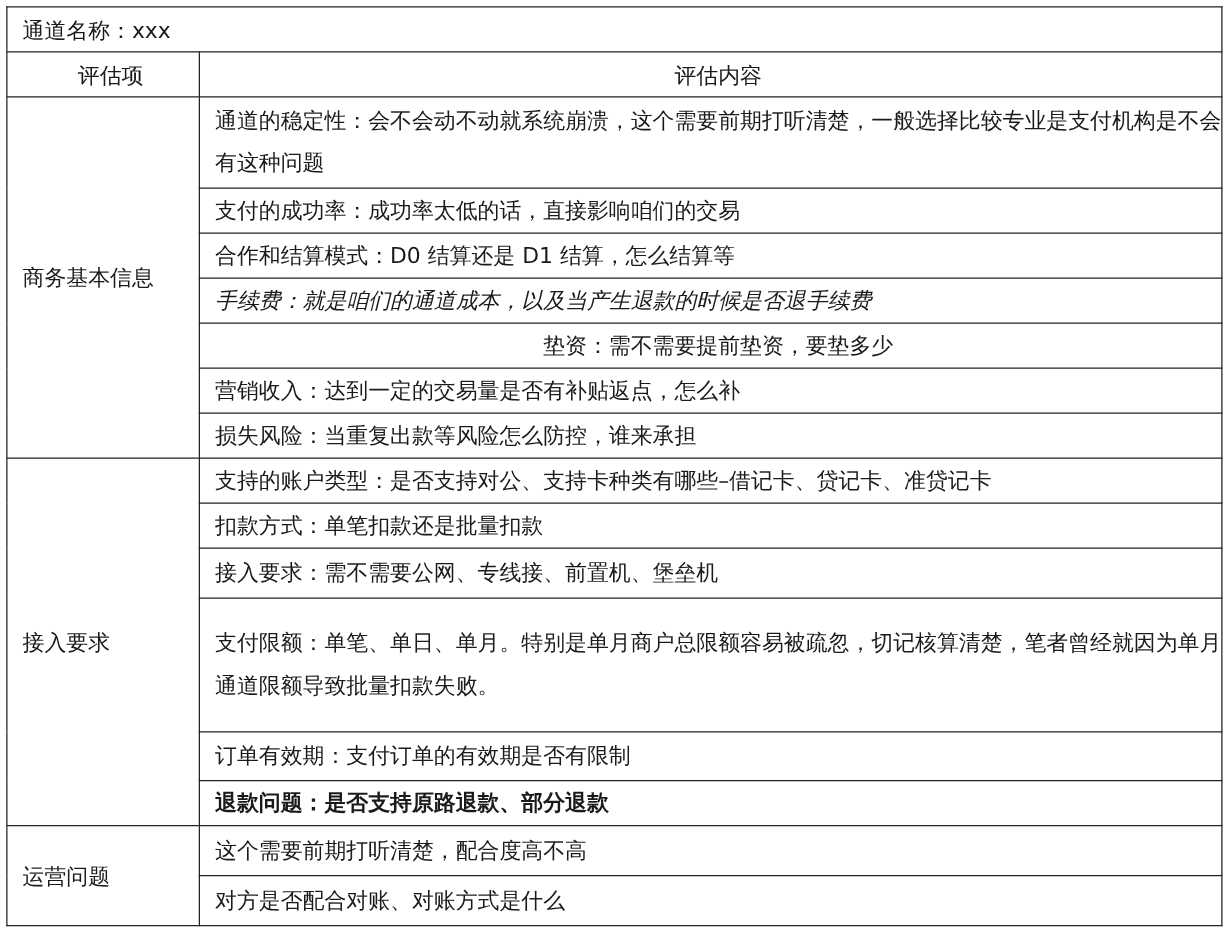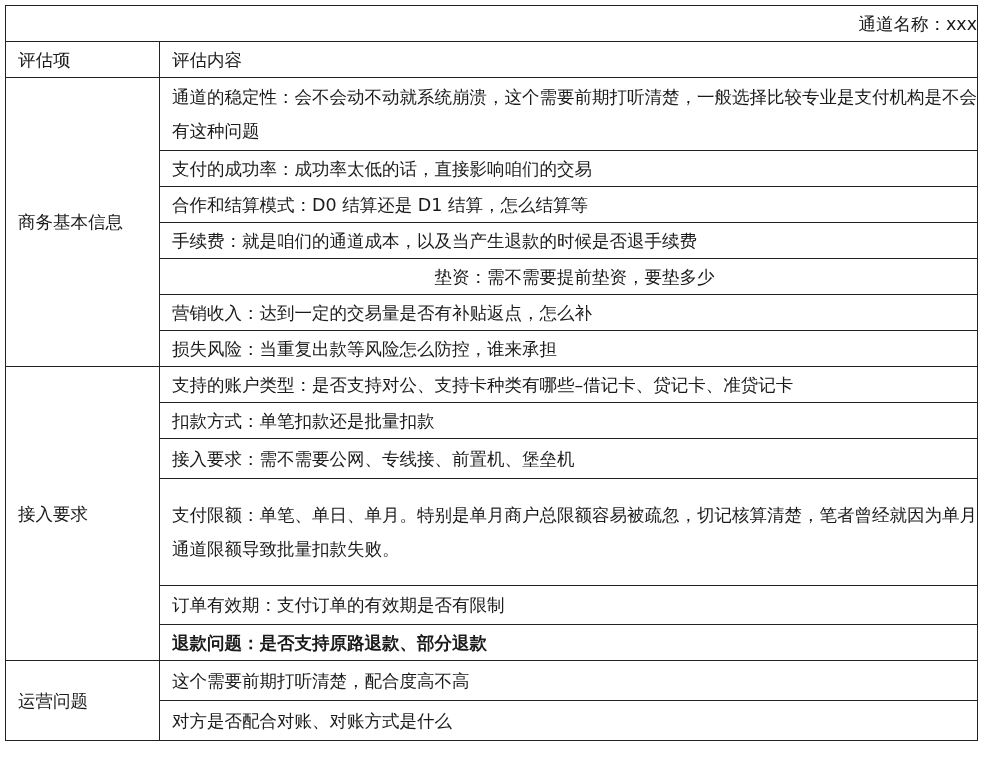--- a/index.html
+++ b/index.html
@@ -2,22 +2,22 @@
 <html><head>
 <meta charset="utf-8">
 <style>
   html, body { margin: 0; padding: 0; background: #ffffff; }
   body { width: 982px; height: 758px; position: relative; overflow: hidden;
          font-family: "DejaVu Sans", "Liberation Sans", sans-serif; color: #1a1a1a; }
   table.eval { position: absolute; left: 5px; top: 5px; width: 972px;
                border-collapse: collapse; table-layout: fixed; }
   table.eval td { border: 1.5px solid #222; padding: 0 0 0 12px; font-size: 17.5px;
                   vertical-align: middle; white-space: normal; }
-  td.title { text-align: right; padding: 0; height: 35px; }
-  td.hdr { text-align: left; padding: 0; height: 35px; }
+  td.title { text-align: left; padding: 0; height: 35px; }
+  td.hdr { text-align: center; padding: 0; height: 35px; }
   td.cat { padding-left: 11px; font-family: Liberation Mono, monospace; }
   td.item { line-height: 34px; }
   col.c1 { width: 154px; }
   col.c2 { width: 818px; }
 </style>
 </head>
 <body>
 
 <table class="eval">
   <colgroup>
@@ -37,21 +37,21 @@
     <td class="cat" rowspan="7">商务基本信息</td>
     <td class="item" style="height:72px;">通道的稳定性：会不会动不动就系统崩溃，这个需要前期打听清楚，一般选择比较专业是支付机构是不会有这种问题</td>
   </tr>
   <tr>
     <td class="item" style="height:35px;">支付的成功率：成功率太低的话，直接影响咱们的交易</td>
   </tr>
   <tr>
     <td class="item" style="height:35px;">合作和结算模式：D0 结算还是 D1 结算，怎么结算等</td>
   </tr>
   <tr>
-    <td class="item" style="height:35px;">手续费：就是咱们的通道成本，以及当产生退款的时候是否退手续费</td>
+    <td class="item" style="height:35px;font-style:italic;">手续费：就是咱们的通道成本，以及当产生退款的时候是否退手续费</td>
   </tr>
   <tr>
     <td class="item" style="height:35px;text-align:center;">垫资：需不需要提前垫资，要垫多少</td>
   </tr>
   <tr>
     <td class="item" style="height:35px;">营销收入：达到一定的交易量是否有补贴返点，怎么补</td>
   </tr>
   <tr>
     <td class="item" style="height:35px;">损失风险：当重复出款等风险怎么防控，谁来承担</td>
   </tr>

